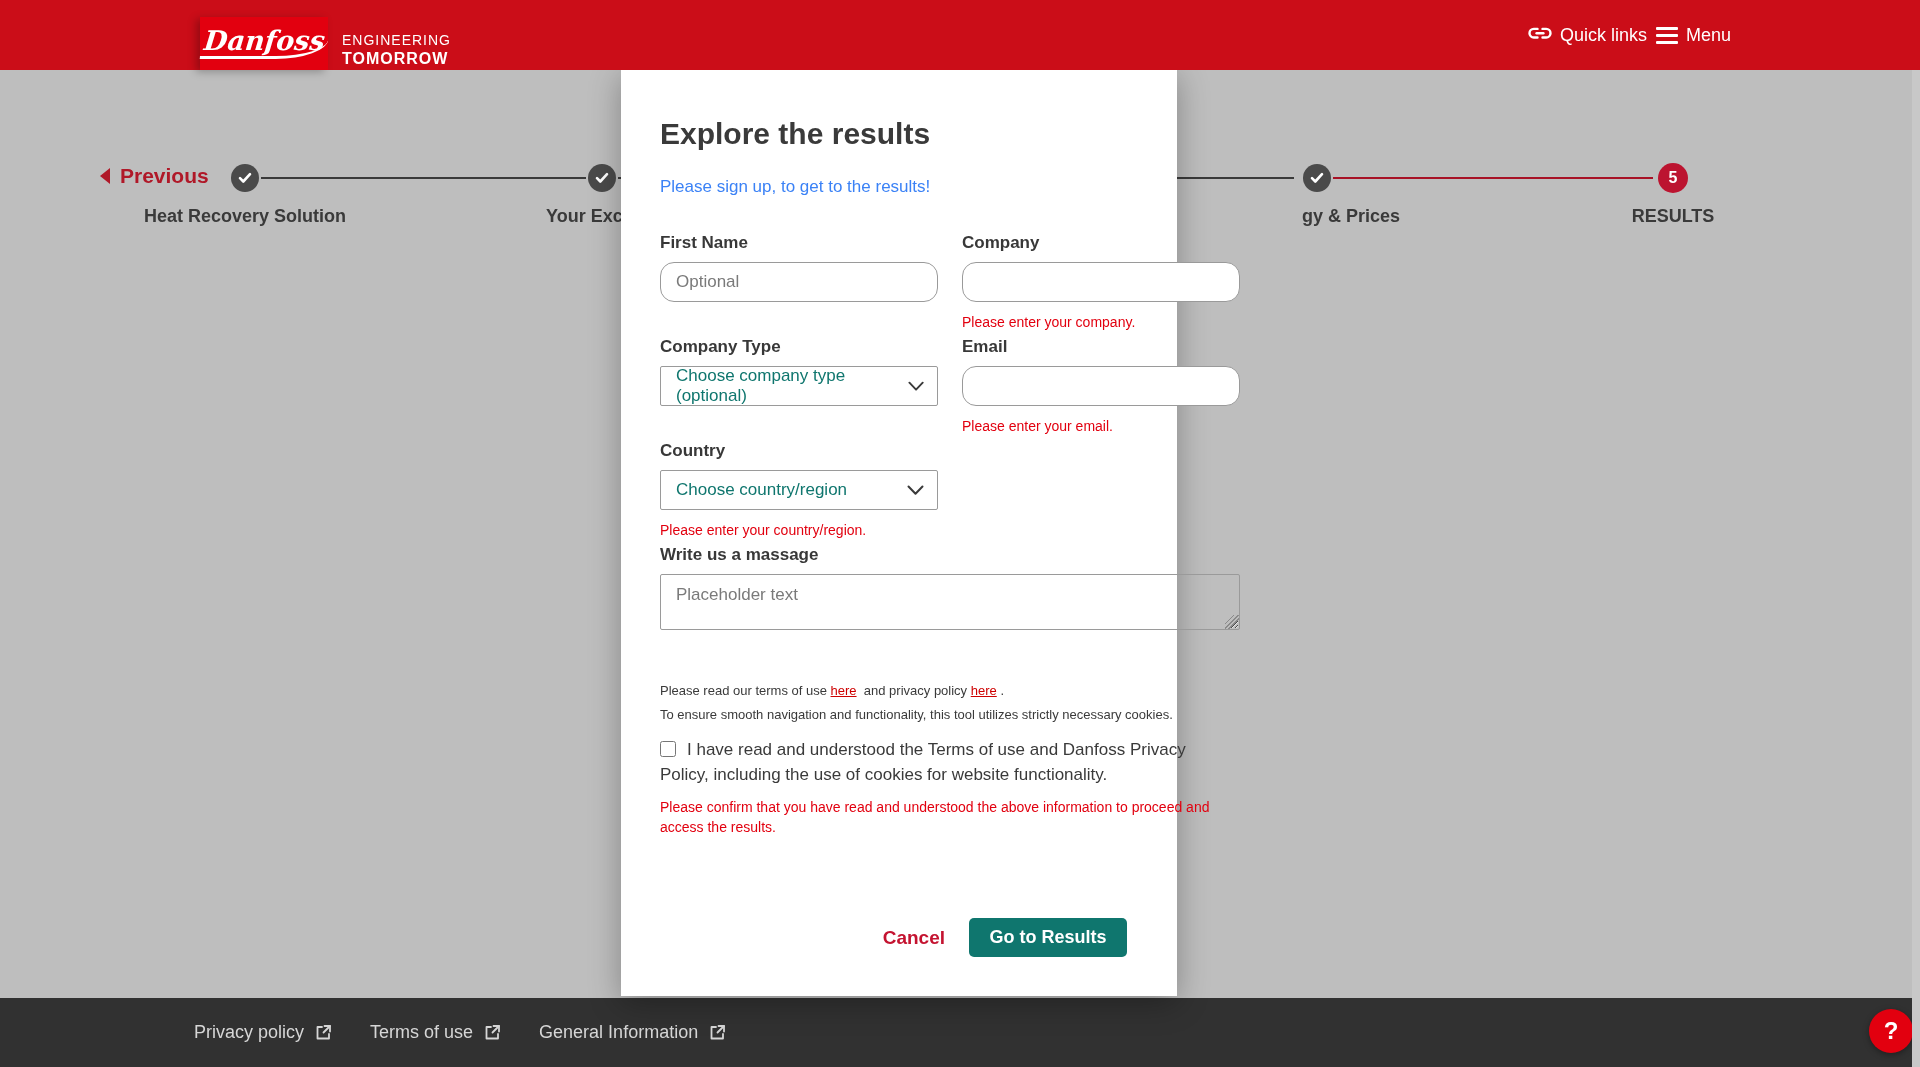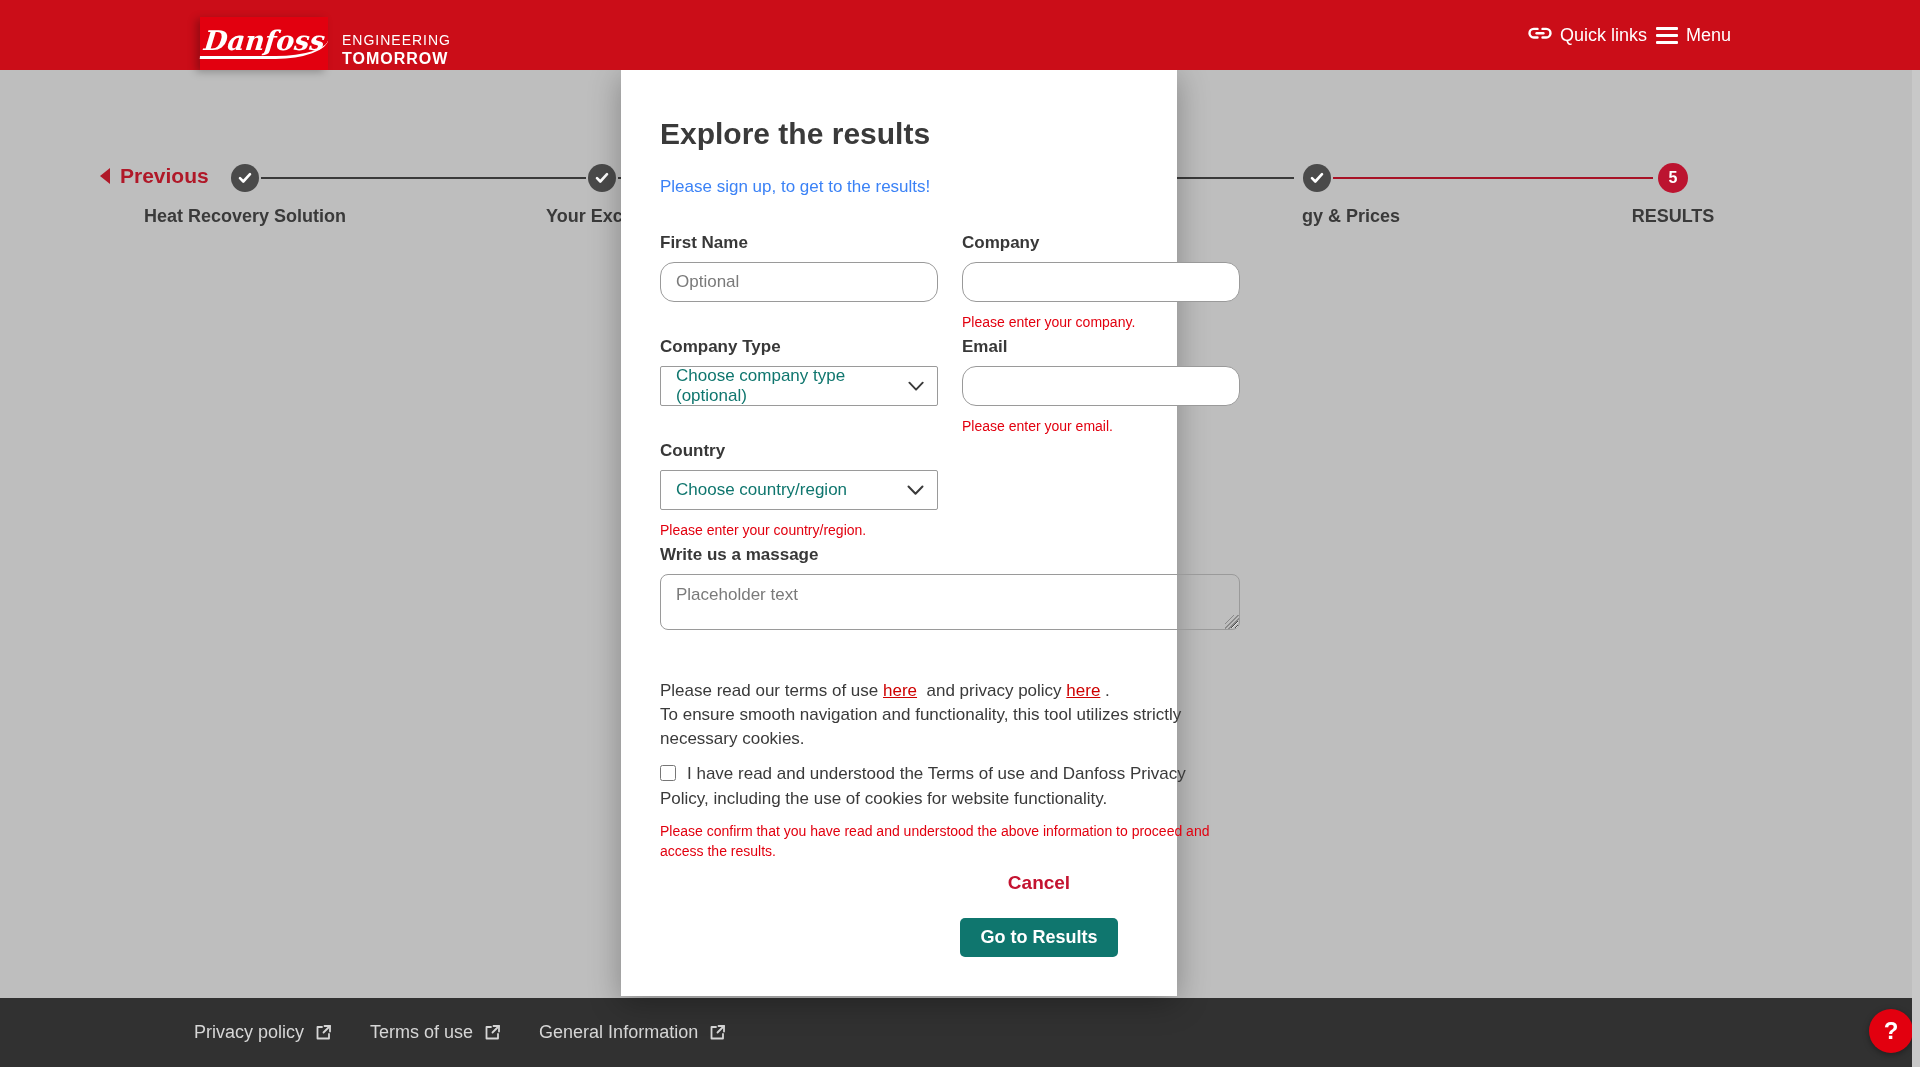--- a/index.html
+++ b/index.html
@@ -48,30 +48,30 @@
   .cell { height:104px; }
   .f-label { font-size:17px; font-weight:bold; color:#383838; line-height:20px; margin-bottom:9px; }
   .f-input { width:100%; height:40px; border:1px solid #9a9a9a; border-radius:14px; font-size:17px;
              font-family:"Liberation Sans", sans-serif; color:#3a3a3a; padding:0 15px; background:#fff; }
   .f-input::placeholder, textarea::placeholder { color:#7a7a7a; opacity:1; }
   .f-select { width:100%; height:40px; border:1px solid #9a9a9a; border-radius:2px; background:#fff;
               display:flex; align-items:center; justify-content:space-between; padding:0 13px 0 15px;
               font-size:17px; color:#0f766e; cursor:pointer; }
   .f-error { font-size:14px; color:#e2000f; padding-top:11px; line-height:18px; }
   .msg-block { margin-top:0; }
-  .f-textarea { width:580px; height:56px; border:1px solid #9a9a9a; border-radius:8px; font-size:17px;
+  .f-textarea { width:580px; height:56px; border:1px solid #9a9a9a; border-radius:2px; font-size:17px;
                 font-family:"Liberation Sans", sans-serif; color:#3a3a3a; padding:10px 15px; resize:both;
                 background:
                   linear-gradient(135deg, transparent 0 6px, #8a8a8a 6px 7px, transparent 7px 9px, #8a8a8a 9px 10px, transparent 10px 12px, #8a8a8a 12px 13px, transparent 13px) no-repeat right bottom / 14px 14px; }
-  .terms { margin-top:45px; font-size:17px; color:#3a3a3a; line-height:24px; width:560px; }
+  .terms { margin-top:45px; font-size:13px; color:#3a3a3a; line-height:24px; width:560px; }
   .terms a { color:#ce0000; text-decoration:underline; font-weight:normal; }
   .consent { margin-top:10px; font-size:17px; color:#3a3a3a; line-height:25px; width:572px; }
   .consent input { width:16px; height:16px; vertical-align:-2px; margin-right:11px; accent-color:#fff; }
   .confirm-error { margin-top:10px; font-size:14px; line-height:20px; color:#e2000f; width:562px; }
-  .btn-row { position:absolute; right:59px; bottom:39px; display:flex; align-items:center; gap:24px;flex-direction:column; }
+  .btn-row { position:absolute; right:50px; bottom:39px; display:flex; align-items:center; gap:24px; }
   .cancel { color:#c41330; font-weight:bold; font-size:19px; cursor:pointer; }
   .submit { width:158px; height:39px; background:#0f766e; color:#fff; font-weight:bold; font-size:18px;
             border:none; border-radius:5px; cursor:pointer; font-family:"Liberation Sans", sans-serif; }
 
   
   .footer { position:absolute; left:0; top:998px; width:1920px; height:69px; background:#313131; z-index:5;
             display:flex; align-items:center; }
   .foot-link { display:flex; align-items:center; gap:11px; color:#d6d6d6; font-size:18px; cursor:pointer; }
   .foot-link svg { display:block; }
   .fl-1 { margin-left:194px; } .fl-2 { margin-left:38px; } .fl-3 { margin-left:38px; }

